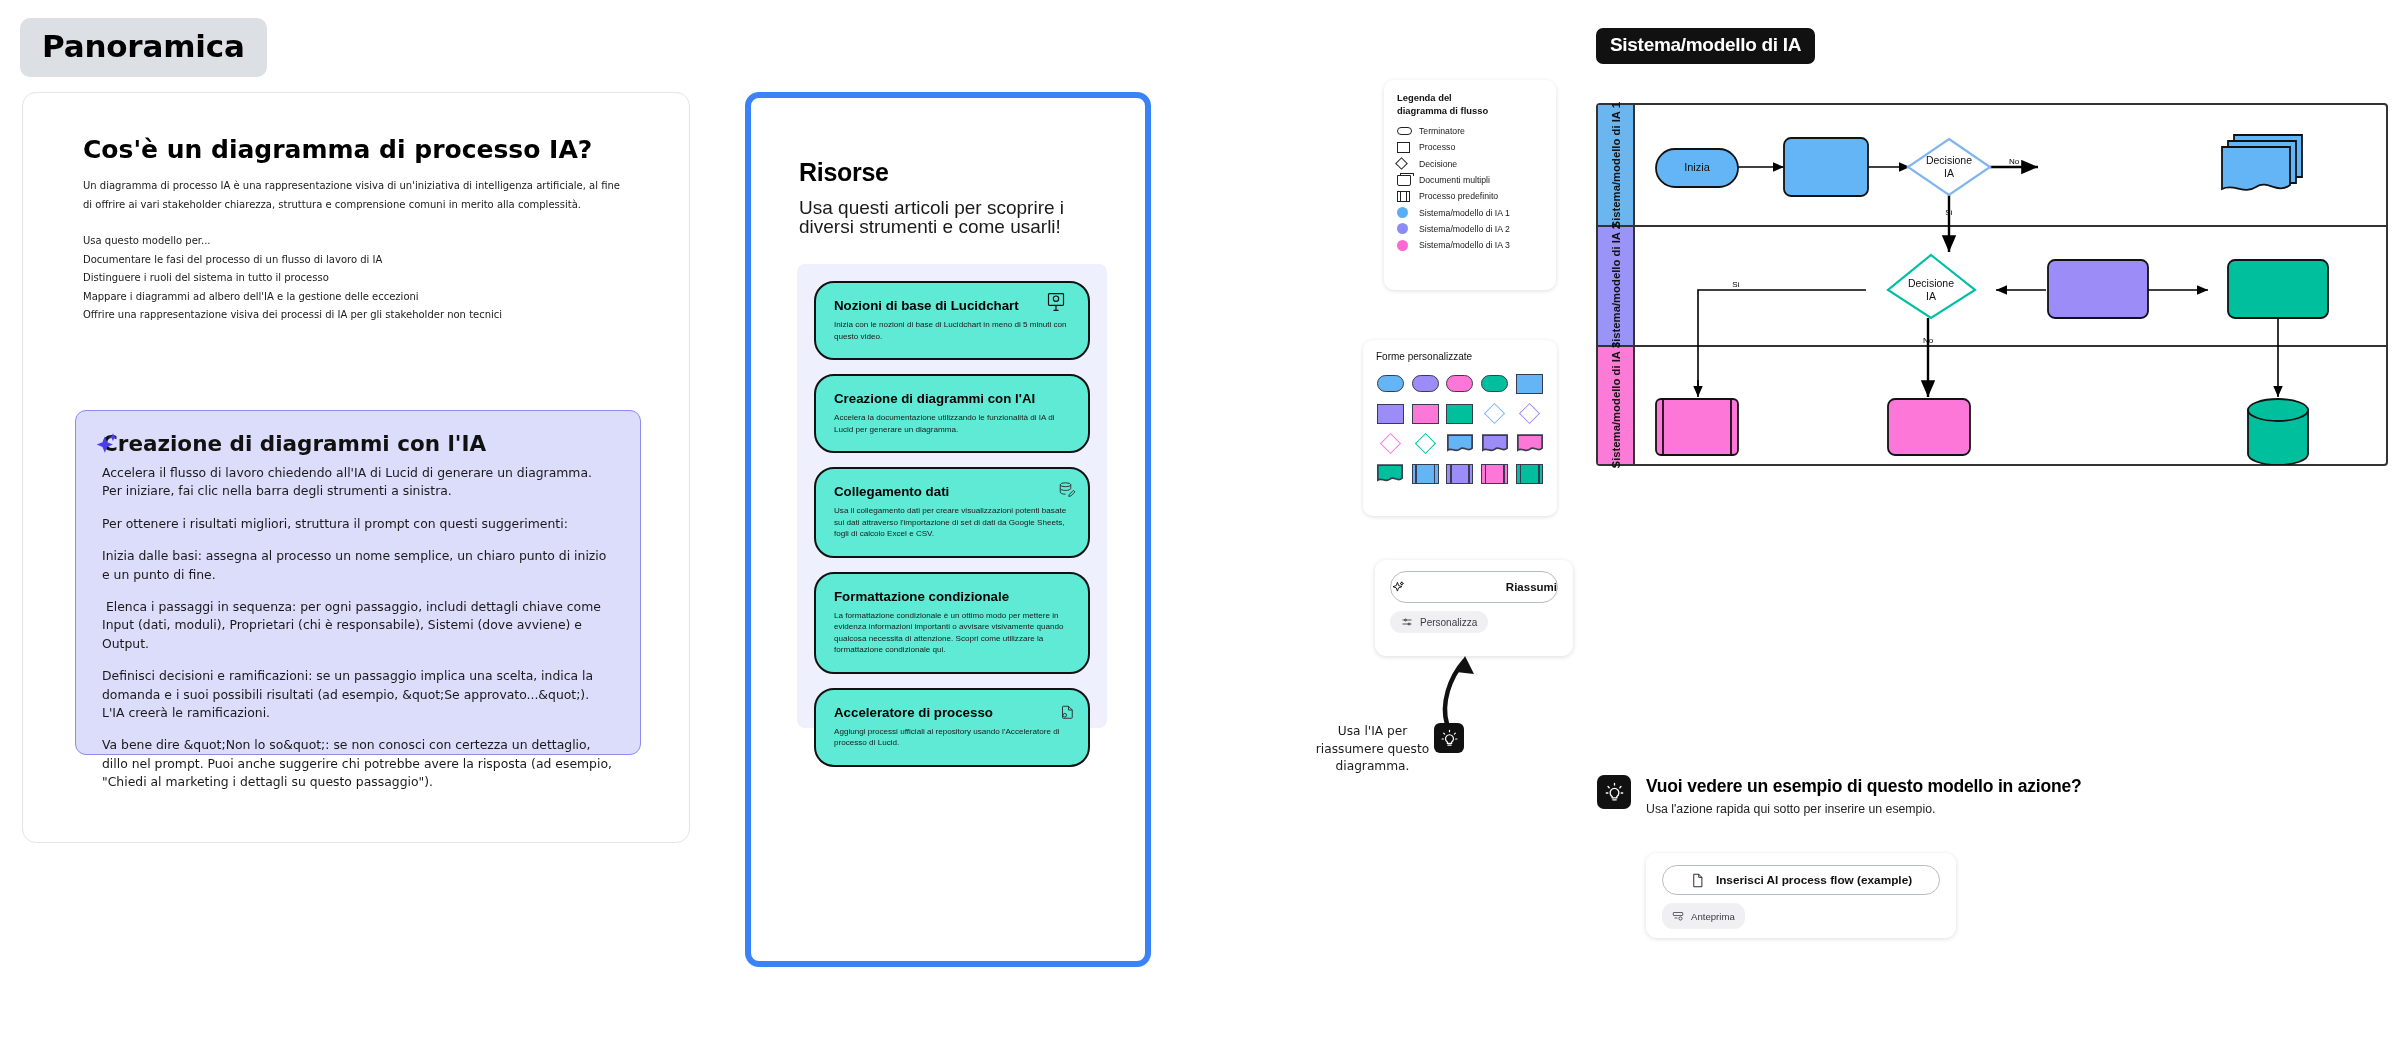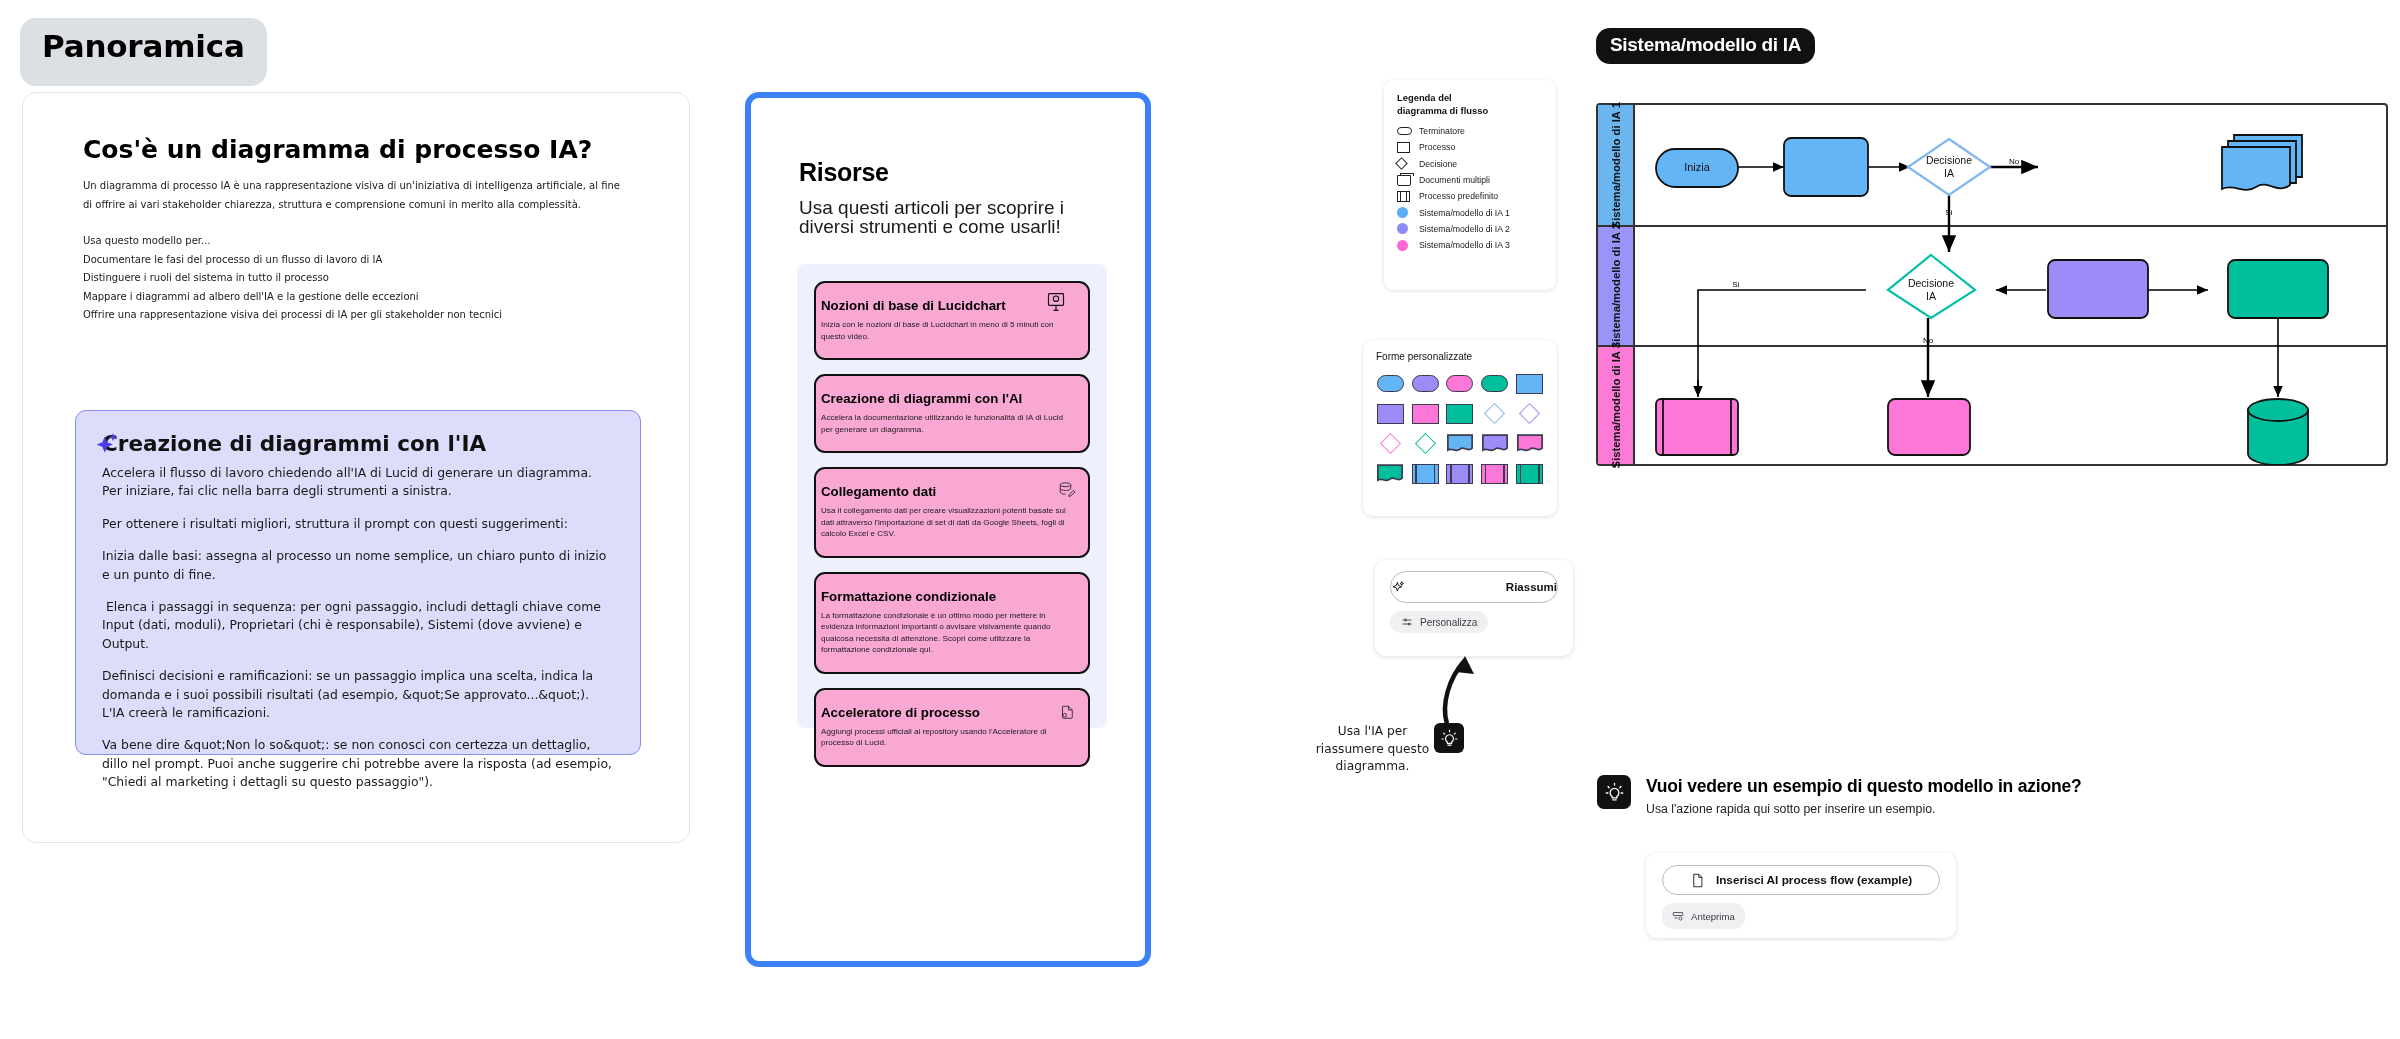--- a/index.html
+++ b/index.html
@@ -7,22 +7,22 @@
     width: 2400px; height: 1039px;
     background: #ffffff;
     font-family: "Liberation Sans", sans-serif;
     overflow: hidden;
   }
   .canvas { position: relative; width: 2400px; height: 1039px; }
 
   
   .panoramica-chip {
     position: absolute; left: 20px; top: 18px;
-    background: #dcdfe4; border-radius: 16px;
-    padding: 10px 22px 22px 22px;
+    background: #dcdfe4; border-radius: 10px;
+    padding: 10px 22px 13px 22px;
   }
   .panoramica-chip span {
     font-family: "DejaVu Sans", sans-serif;
     font-size: 31px; font-weight: 700; color: #000; letter-spacing: -0.2px;
   }
 
   
   .overview-card {
     position: absolute; left: 22px; top: 92px;
     width: 668px; height: 751px;
@@ -79,22 +79,22 @@
     font-family: "Liberation Sans", sans-serif;
     font-size: 19px; line-height: 19px; color: #1a1a1a;
   }
   .ris-listwrap {
     position: absolute; left: 46px; top: 166px;
     width: 310px; height: 464px;
     background: #eef0fd; border-radius: 8px;
     padding: 17px 17px;
   }
   .ris-item {
-    background: #f9a8d4; border: 2px solid #111; border-radius: 11px;
-    padding: 14px 18px 16px 5px; margin-bottom: 14px; position: relative;
+    background: #5eead4; border: 2px solid #111; border-radius: 20px;
+    padding: 14px 18px 16px 18px; margin-bottom: 14px; position: relative;
     min-height: 71px;
   }
   .ris-item:last-child { margin-bottom: 0; }
   .ris-item-title {
     font-family: "Liberation Sans", sans-serif;
     font-size: 13.3px; font-weight: 700; color: #000;
     line-height: 17px; margin-bottom: 5px; padding-right: 6px;
   }
   .ris-item-desc {
     font-family: "Liberation Sans", sans-serif;
@@ -191,21 +191,21 @@
   .bulb-chip {
     position: absolute; left: 1434px; top: 723px;
     width: 30px; height: 30px; border-radius: 6px; background:#111;
     display:flex; align-items:center; justify-content:center;
   }
   .curve-arrow { position: absolute; left: 1425px; top: 652px; width: 60px; height: 76px; }
 
   
   .fc-title-chip {
     position: absolute; left: 1596px; top: 28px;
-    background: #111; border-radius: 14px; padding: 6px 14px 8px 14px;
+    background: #111; border-radius: 7px; padding: 6px 14px 8px 14px;
   }
   .fc-title-chip span {
     font-family: "Liberation Sans", sans-serif;
     font-size: 19px; font-weight: 700; color: #fff; letter-spacing:-0.3px;
   }
   .fc-box {
     position: absolute; left: 1596px; top: 103px;
     width: 792px; height: 363px;
     border: 2px solid #333; border-radius: 4px; background: #fff;
   }

